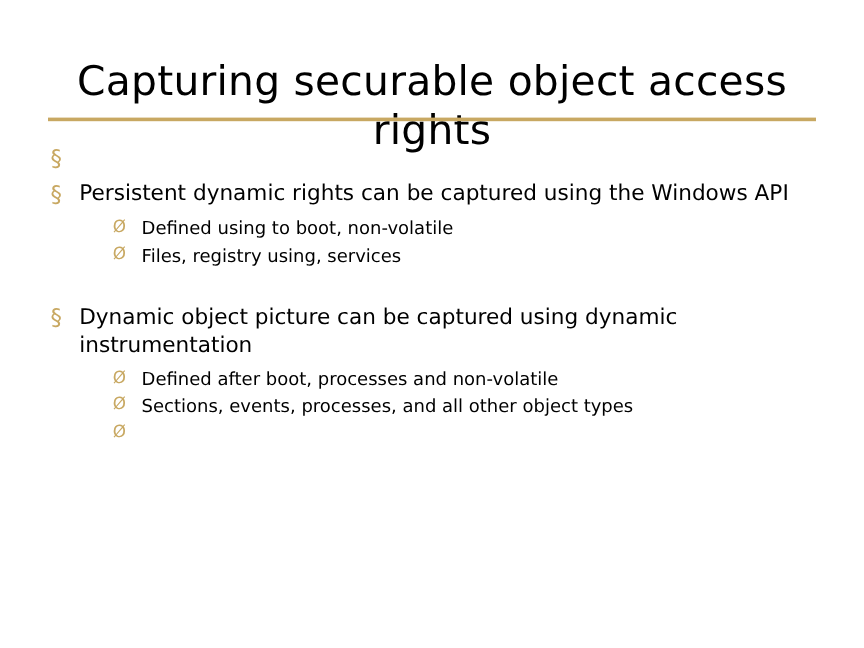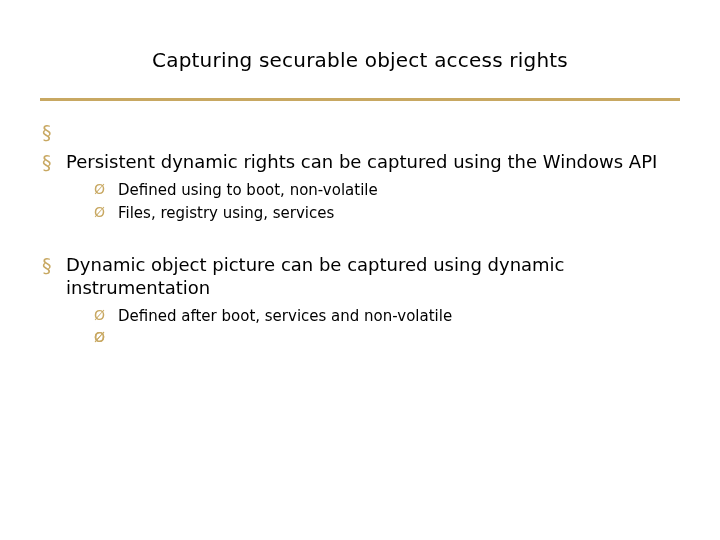--- a/index.html
+++ b/index.html
@@ -18,21 +18,21 @@
     width: 720px;
     height: 540px;
     box-sizing: border-box;
   }
   .title {
     position: absolute;
     left: 40px;
     top: 48px;
     width: 640px;
     text-align: center;
-    font-size: 20px;
+    font-size: 34px;
     font-weight: 400;
     color: #000000;
     letter-spacing: 0.2px;
     line-height: 1.2;
   }
   .title-rule {
     position: absolute;
     left: 40px;
     top: 98px;
     width: 640px;
@@ -114,24 +114,25 @@
         </div>
       </div>
     </div>
 
     <div class="l1 gap-2">
       <span class="bullet">§</span>
       <span>Dynamic object picture can be captured using dynamic instrumentation</span>
       <div class="sub">
         <div class="l2">
           <span class="bullet2">Ø</span>
-          <span>Defined after boot, services and non-volatile</span>
+          <span>Defined after boot, processes and non-volatile</span>
         </div>
         <div class="l2">
           <span class="bullet2">Ø</span>
+          <span>Sections, events, processes, and all other object types</span>
         </div>
         <div class="l2">
           <span class="bullet2">Ø</span>
         </div>
       </div>
     </div>
 
   </div>
 </div>
 

